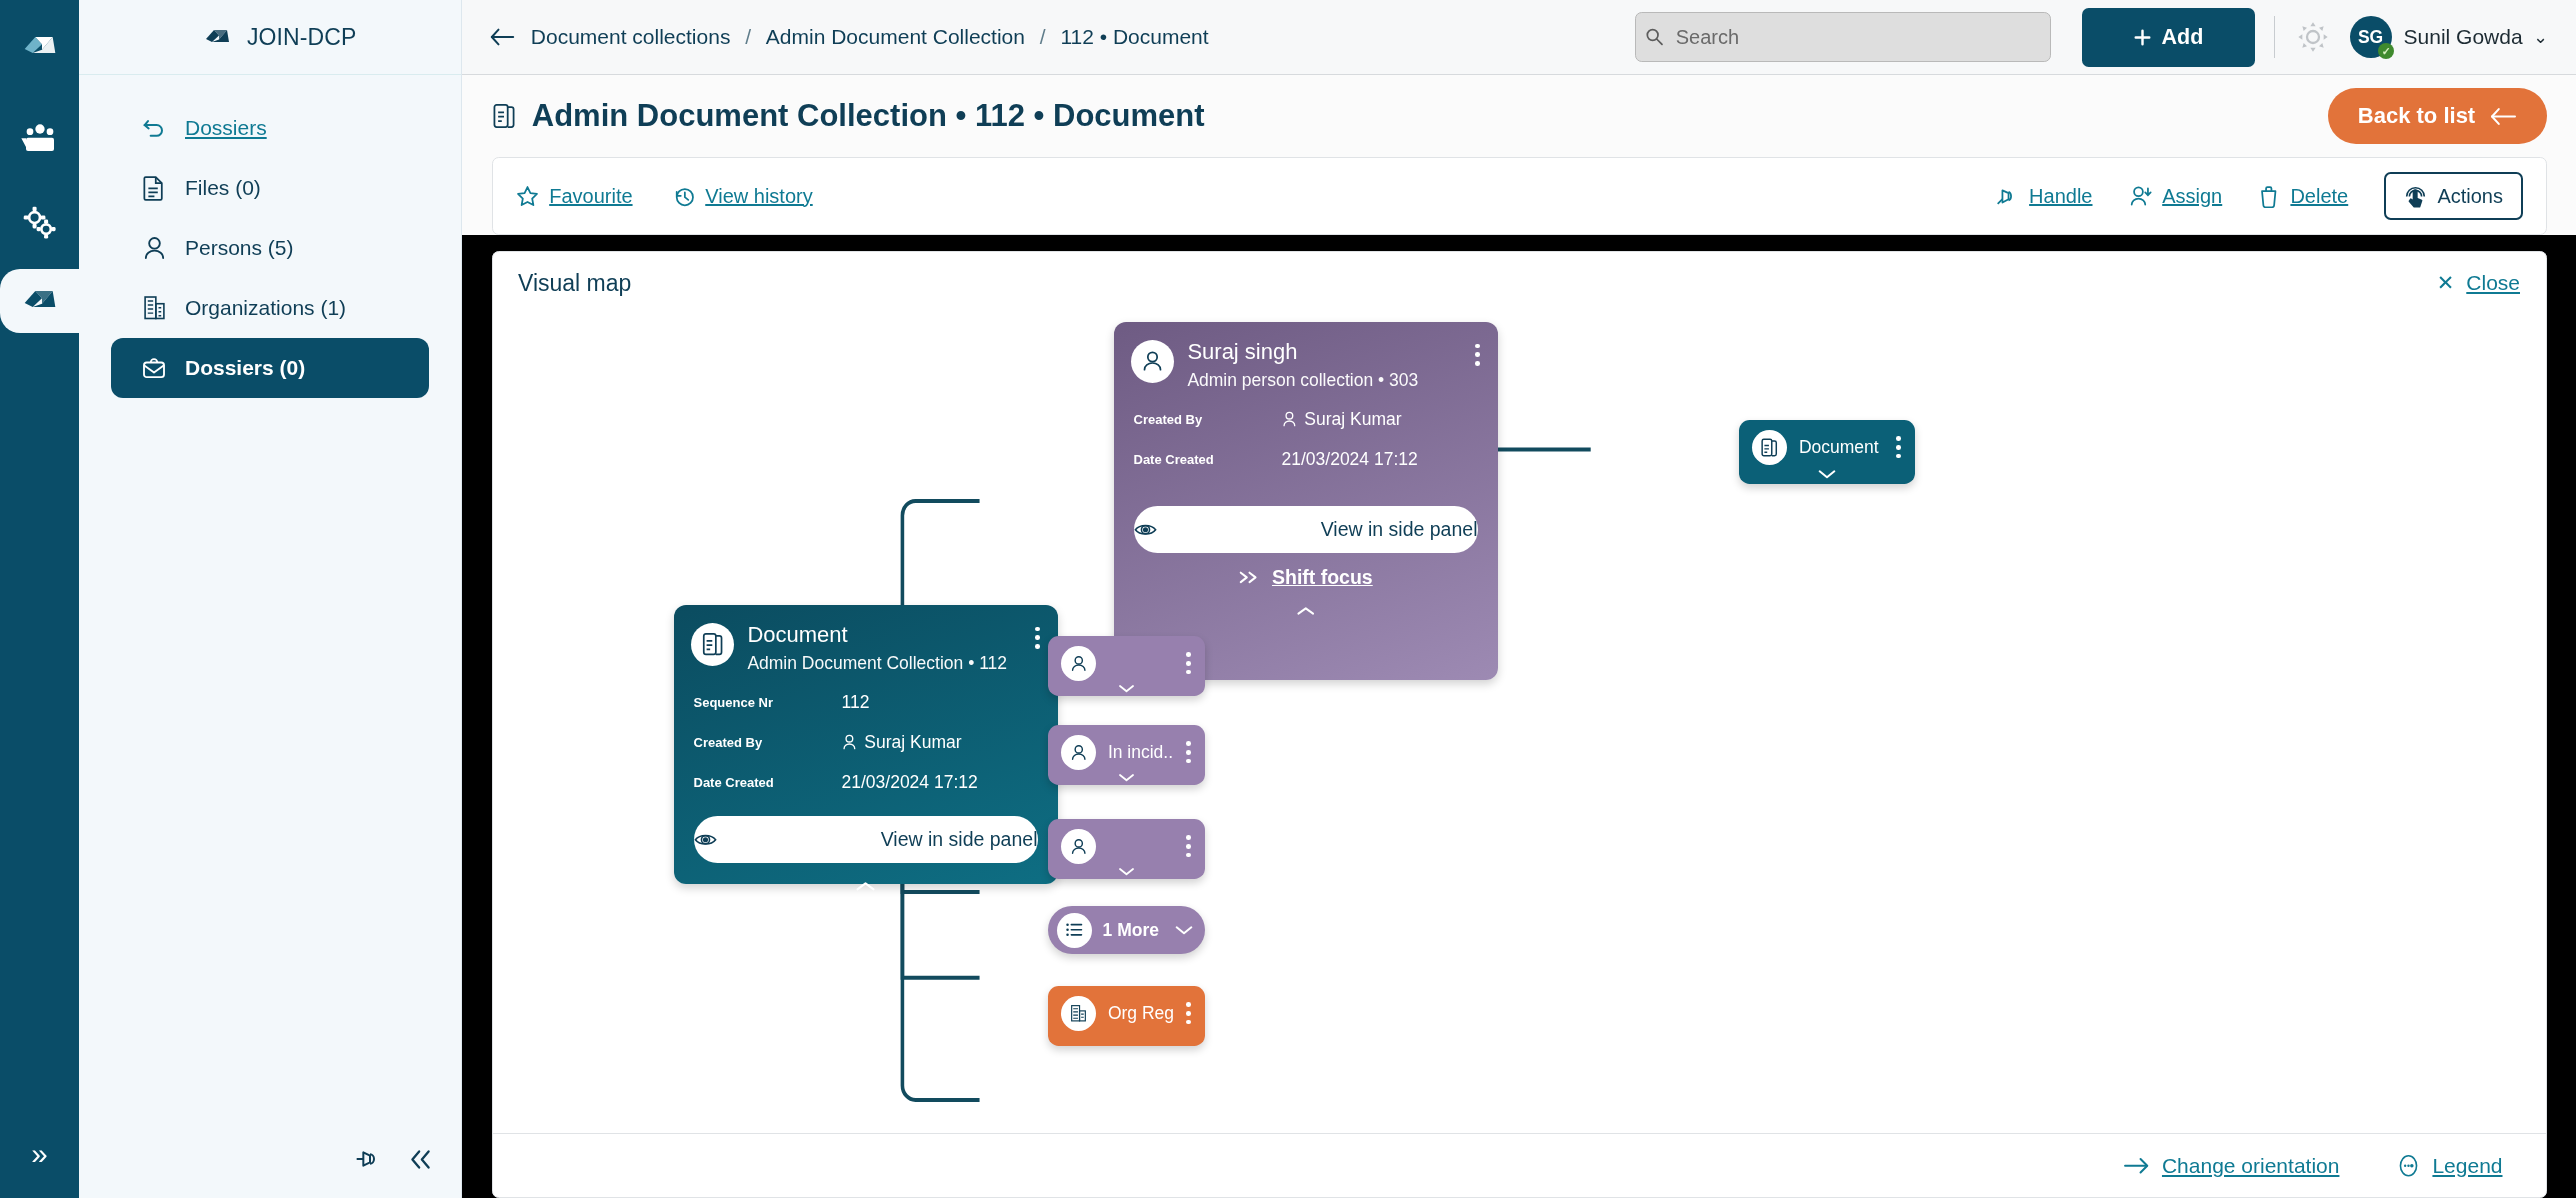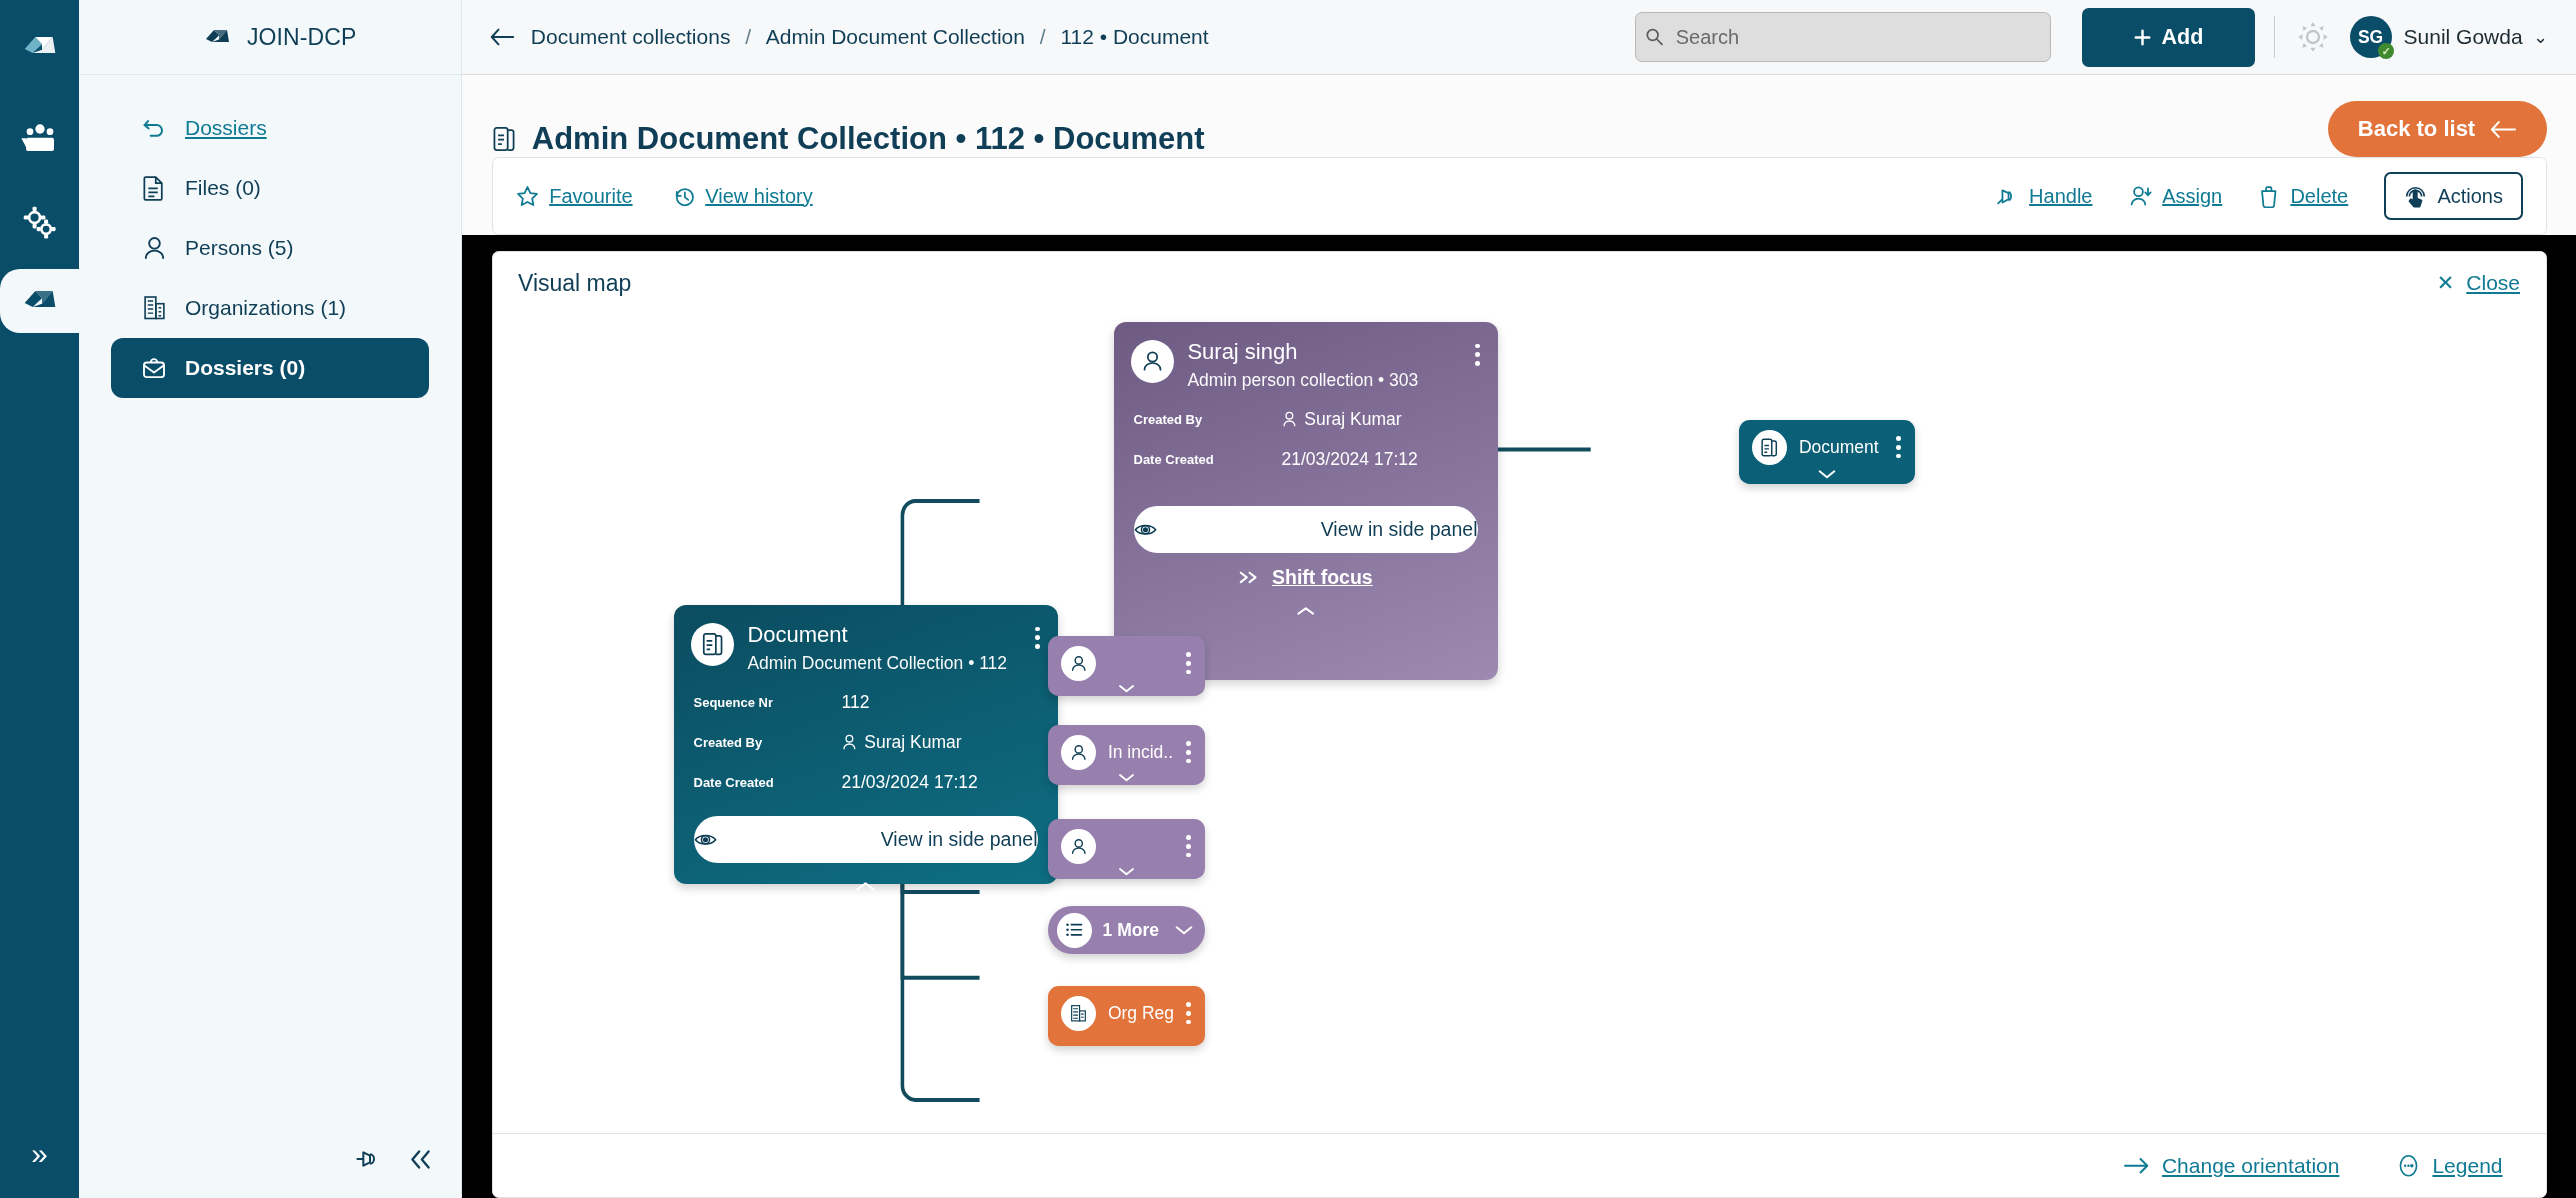--- a/index.html
+++ b/index.html
@@ -92,21 +92,21 @@
   .avatar .online {
     position: absolute; right: -2.7px; bottom: -1.3px; width: 16px; height: 16px;
     border-radius: 50%; background: #3f8a2e; display: flex; align-items: center;
     justify-content: center; color: #d6f0c0; font-size: 10.7px;
   }
   .user-name { font-size: 21px; color: #1d2b33; margin-left: 12px; }
   .caret-dn { margin-left: 10.7px; color: #1d2b33; font-size: 17.5px; }
 
   
   .title-row {
-    height: 82px; flex: 0 0 82px; display: flex; align-items: flex-end;
+    height: 82px; flex: 0 0 82px; display: flex; align-items: center;
     padding: 0 29.5px 0 29.5px; background: #fbfbfb;
   }
   .page-title { display: flex; align-items: center; gap: 14.8px; font-size: 31px; font-weight: 700; color: #0f3e56; }
   .back-btn {
     margin-left: auto; height: 56px; padding: 0 29.5px; background: #e2733a; color: #fff;
     border-radius: 28px; display: flex; align-items: center; gap: 14.8px;
     font-size: 22px; font-weight: 700;
   }
 
   

